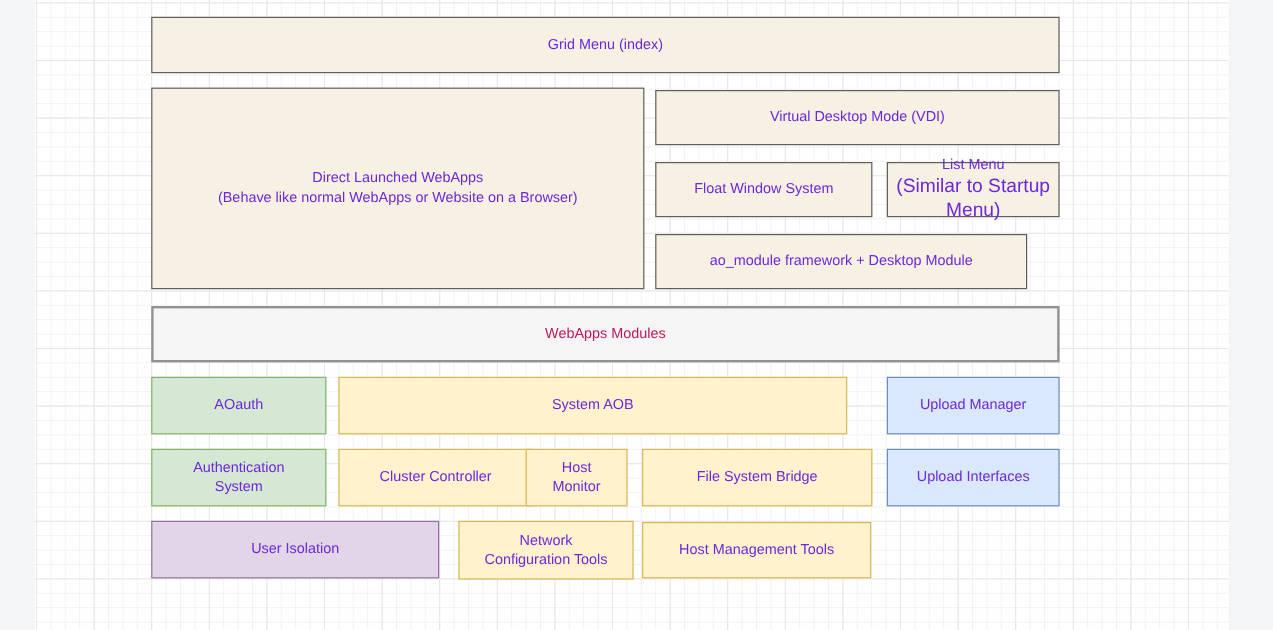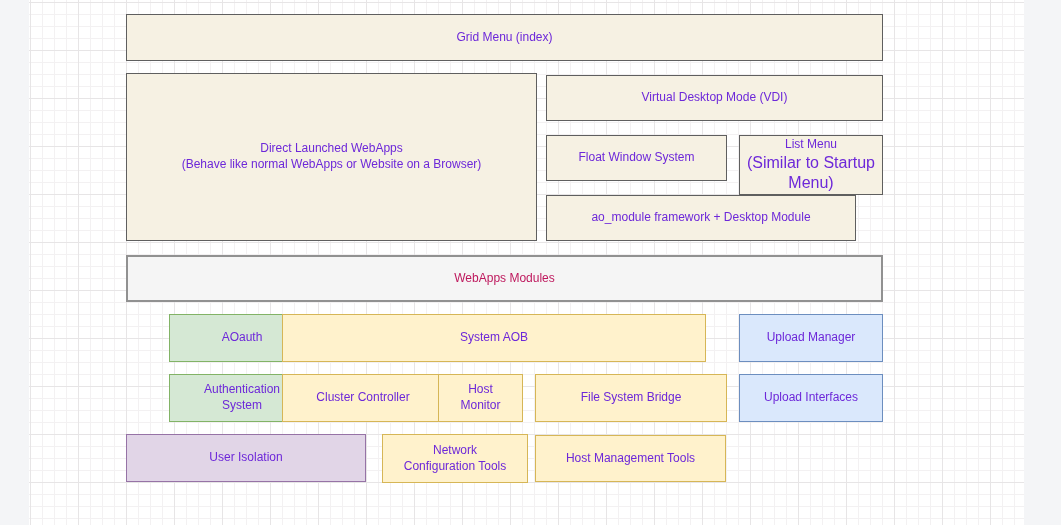--- a/index.html
+++ b/index.html
@@ -44,21 +44,21 @@
     text-align: center;
     font-size: 12px;
     line-height: 1.3;
     color: #6d28d9;
     padding: 2px 6px;
   }
   .lbl { display: block; }
   .lbl.small { font-size: 16px; line-height: 1.25; }
   .cream   { background: var(--cream-fill);   border: 1.5px solid var(--cream-stroke); }
   .grayband{ background: var(--grayband-fill);border: 2px   solid var(--grayband-stroke); color:#be185d; }
-  .green   { background: var(--green-fill);   border: 1.5px solid var(--green-stroke); margin-left: 43px; }
+  .green   { background: var(--green-fill);   border: 1.5px solid var(--green-stroke); }
   .yellow  { background: var(--yellow-fill);  border: 1.5px solid var(--yellow-stroke); }
   .blue    { background: var(--blue-fill);    border: 1.5px solid var(--blue-stroke); }
   .purple  { background: var(--purple-fill);  border: 1.5px solid var(--purple-stroke); }
 </style>
 </head>
 <body>
 
 <div id="page">
   <div id="canvas"></div>
   <div class="strip left"></div>
@@ -74,21 +74,21 @@
   </div>
 
   <div class="shape cream" style="left:546px;top:75px;width:337px;height:46px">
     <span class="lbl">Virtual Desktop Mode (VDI)</span>
   </div>
 
   <div class="shape cream" style="left:546px;top:135px;width:181px;height:46px">
     <span class="lbl">Float Window System</span>
   </div>
 
-  <div class="shape cream" style="left:739px;top:135px;width:144px;height:60px">
+  <div class="shape cream" style="left:739px;top:135px;width:144px;height:46px">
     <span class="lbl">List Menu</span>
     <span class="lbl small">(Similar to Startup Menu)</span>
   </div>
 
   <div class="shape cream" style="left:546px;top:195px;width:310px;height:46px">
     <span class="lbl">ao_module framework + Desktop Module</span>
   </div>
 
   <div class="shape grayband" style="left:126px;top:255px;width:757px;height:47px">
     <span class="lbl">WebApps Modules</span>

